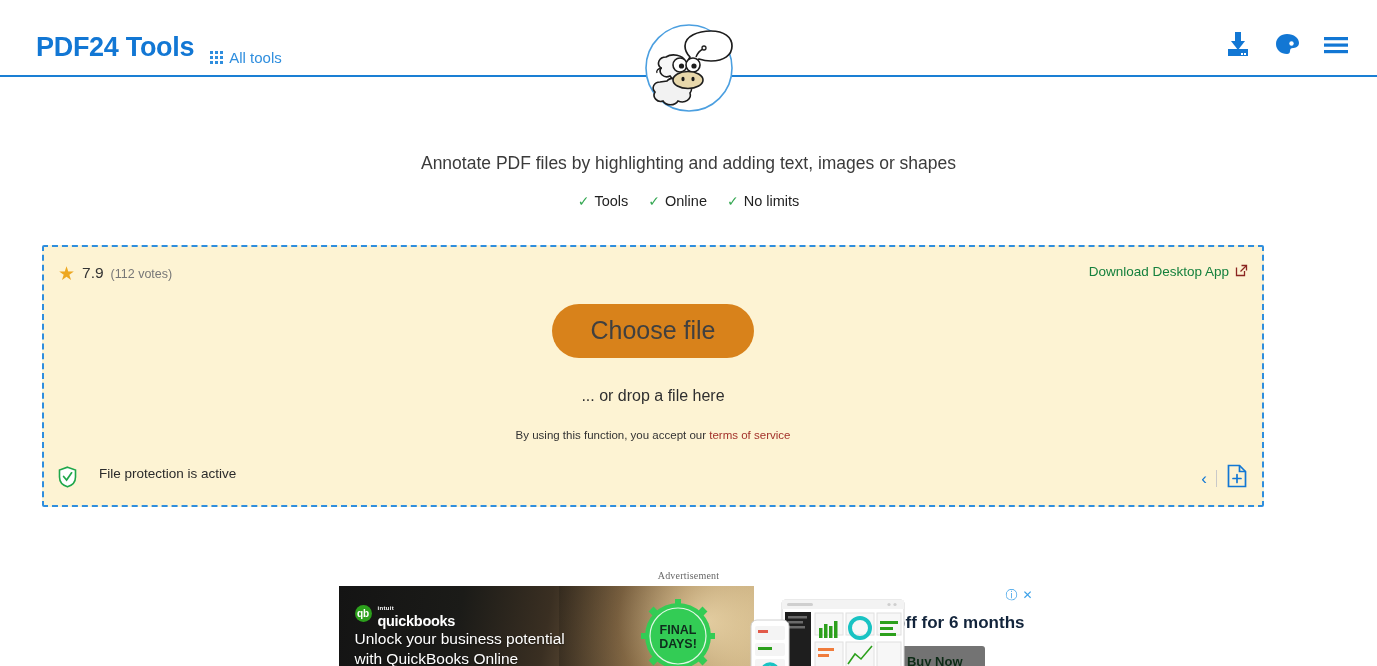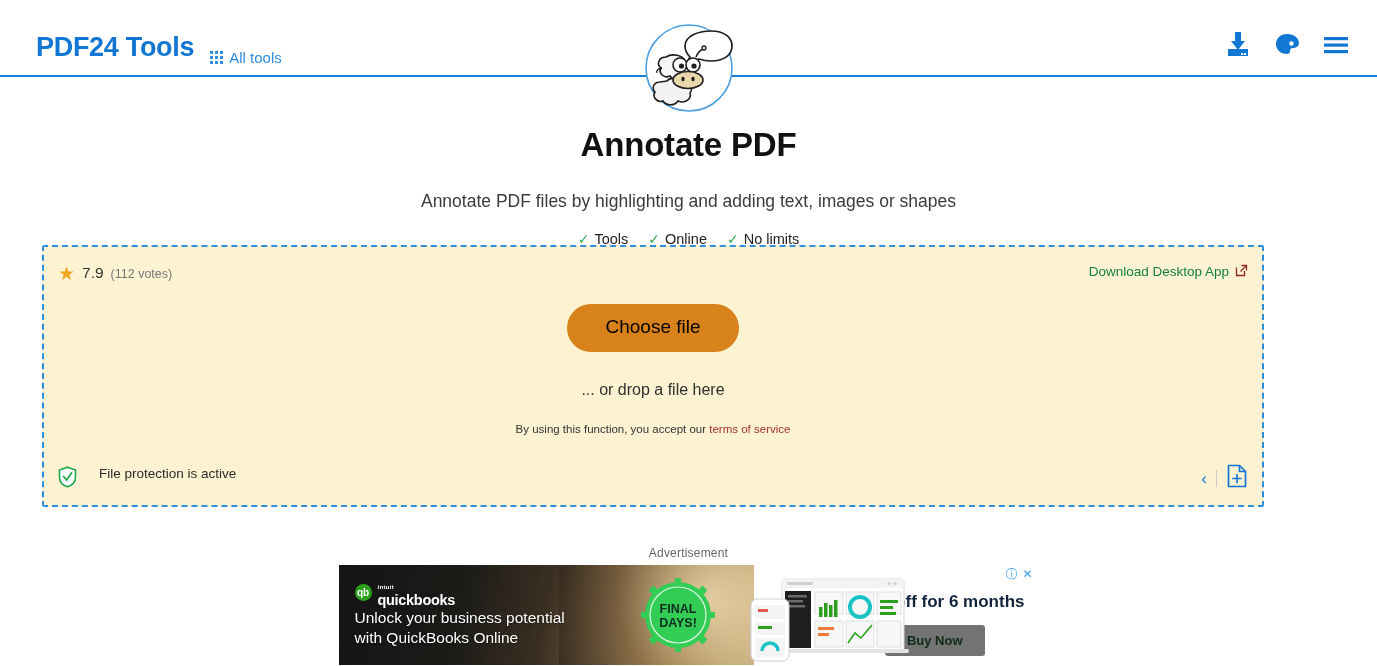--- a/index.html
+++ b/index.html
@@ -135,22 +135,22 @@
   }
 
   .dz-center {
     position: absolute;
     top: 57px; left: 0; right: 0;
     text-align: center;
   }
   .choose-btn {
     display: inline-block;
     background: #d8821b;
-    color: #000000;
-    font-size: 19px;
+    color: #404040;
+    font-size: 25px;
     padding: 13px 38px 15px 38px;
     border: none;
     border-radius: 33px;
     cursor: pointer;
     font-family: "Liberation Sans", sans-serif;
     line-height: 1.05;
   }
   .drop-text {
     margin-top: 29px;
     font-size: 16px;
@@ -191,24 +191,25 @@
   .vdiv { width: 1px; height: 17px; background: #c9c9c9; }
 
   
   .ad-wrap {
     position: absolute;
     left: 0; right: 0;
     top: 546px;
     text-align: center;
   }
   .ad-label {
-    font-family: Liberation Sans, sans-serif;
-    font-size: 12px;
+    font-family: Liberation Serif, serif;
+    font-size: 10px;
     color: #666666;
     letter-spacing: 0.2px;
+    margin-top: 24px;
   }
   .ad-banner {
     position: relative;
     margin: 5px auto 0 auto;
     width: 700px; height: 100px;
     background: #ffffff;
     overflow: hidden;
     cursor: pointer;
     text-align: left;
   }
@@ -371,21 +372,20 @@
         <rect x="3" y="14.5" width="24" height="3.2" fill="#1277d4"></rect>
         <rect x="3" y="21" width="24" height="3.2" fill="#1277d4"></rect>
       </svg>
     </span>
   </div>
 
   <div class="header-rule"></div>
 </div>
 
 <div class="hero">
-  <h1 class="page-title">Annotate PDF</h1>
   <p class="page-sub">Annotate PDF files by highlighting and adding text, images or shapes</p>
 
   <div class="features">
     <span class="feature">
       <span class="check">✓</span>
       <span>Tools</span>
     </span>
     <span class="feature">
       <span class="check">✓</span>
       <span>Online</span>

